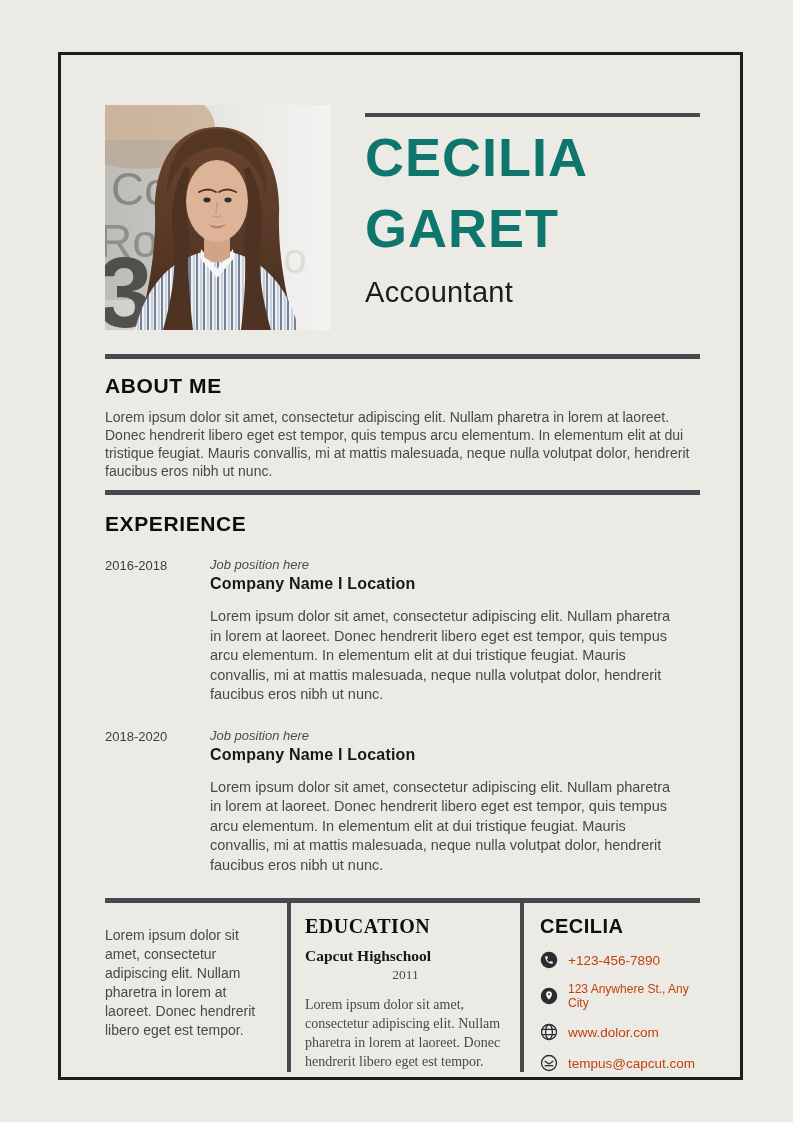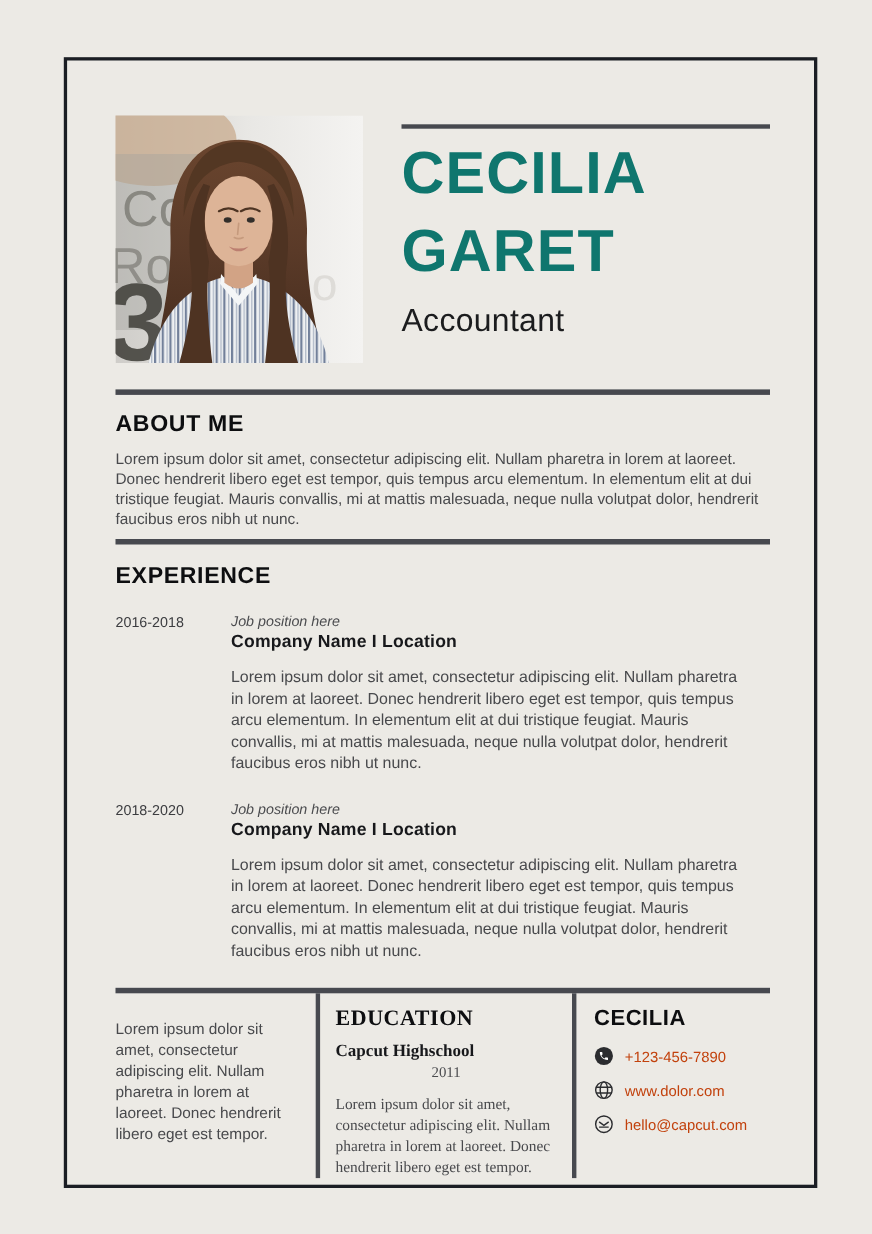--- a/index.html
+++ b/index.html
@@ -181,36 +181,45 @@
         <div class="c-row">
           <svg class="c-icon" viewBox="0 0 24 24" aria-hidden="true">
             <circle cx="12" cy="12" r="11" fill="#2B2C2F"></circle>
             <g transform="translate(5.4,5.4) scale(0.55)" fill="#ffffff">
               <path d="M6.62 10.79c1.44 2.83 3.76 5.14 6.59 6.59l2.2-2.2c.27-.27.67-.36 1.02-.24 1.12.37 2.33.57 3.57.57.55 0 1 .45 1 1V20c0 .55-.45 1-1 1-9.39 0-17-7.61-17-17 0-.55.45-1 1-1h3.5c.55 0 1 .45 1 1 0 1.25.2 2.45.57 3.57.11.35.03.74-.25 1.02l-2.2 2.2z"></path>
             </g>
           </svg>
           <span class="c-text">+123-456-7890</span>
         </div>
 
+        <div class="c-row">
+          <svg class="c-icon" viewBox="0 0 24 24" aria-hidden="true">
+            <circle cx="12" cy="12" r="11" fill="#2B2C2F"></circle>
+            <g transform="translate(5.4,4.6) scale(0.55)" fill="#ffffff">
+              <path d="M12 2C8.13 2 5 5.13 5 9c0 5.25 7 13 7 13s7-7.75 7-13c0-3.87-3.13-7-7-7zm0 9.5c-1.38 0-2.5-1.12-2.5-2.5s1.12-2.5 2.5-2.5 2.5 1.12 2.5 2.5-1.12 2.5-2.5 2.5z"></path>
+            </g>
+          </svg>
+          <span class="c-text c-text-sm">123 Anywhere St., Any City</span>
+        </div>
 
         <div class="c-row">
           <svg class="c-icon" viewBox="0 0 24 24" fill="none" stroke="#2B2C2F" stroke-width="1.7" aria-hidden="true">
             <circle cx="12" cy="12" r="10"></circle>
             <ellipse cx="12" cy="12" rx="4.5" ry="10"></ellipse>
             <path d="M2.5 8.5h19M2.5 15.5h19"></path>
           </svg>
           <span class="c-text">www.dolor.com</span>
         </div>
 
         <div class="c-row">
           <svg class="c-icon" viewBox="0 0 24 24" fill="none" stroke="#2B2C2F" stroke-width="1.7" aria-hidden="true">
             <circle cx="12" cy="12" r="10"></circle>
             <path d="M6.2 9.2 L12 13.4 L17.8 9.2"></path>
             <path d="M6.2 15.6 H17.8"></path>
           </svg>
-          <span class="c-text">hello@capcut.com</span>
+          <span class="c-text">tempus@capcut.com</span>
         </div>
 
       </div>
     </div>
 
   </div>
 </div>
 
 </body></html>

